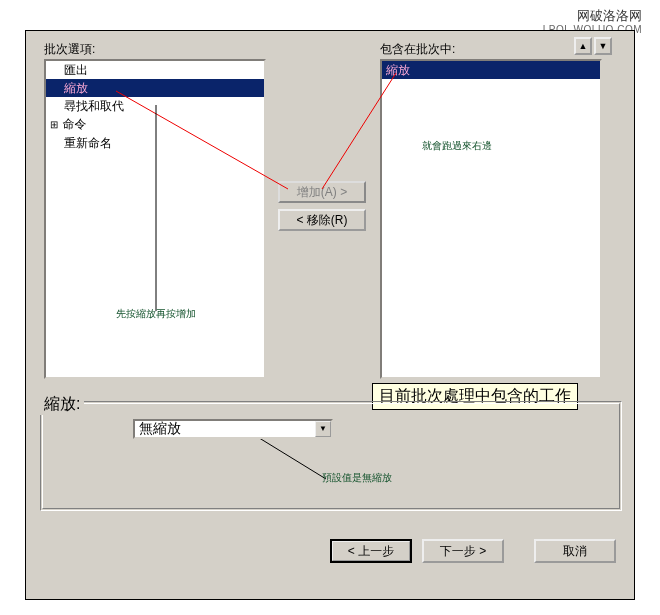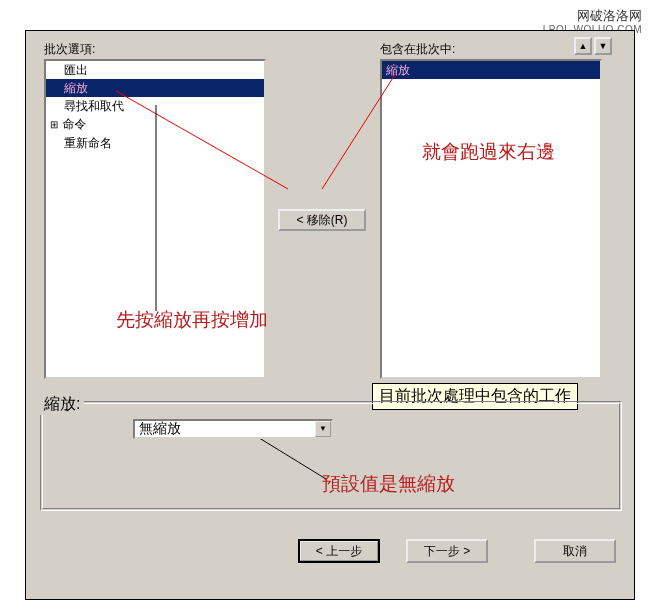--- a/index.html
+++ b/index.html
@@ -147,41 +147,41 @@
       border: 1px outset #eee;
       text-align: center;
       font-size: 8px;
       line-height: 14px;
     }
     .bottom-btns {
       position: absolute;
       bottom: 14px;
       right: 18px;
       display: flex;
-      gap: 26px;
+      gap: 10px;
     }
     .btn {
       width: 82px;
       height: 24px;
       background: #d4d0c8;
       border: 2px outset #eee;
       font-size: 12px;
       cursor: pointer;
     }
     .btn.default { border: 2px solid #000; }
     .btn.default span {
       display: block;
       border: 1px outset #eee;
       height: 100%;
       line-height: 18px;
     }
     .annotation {
       position: absolute;
-      color: #b91c1c;
-      font-size: 19px;
+      color: #14532d;
+      font-size: 10px;
       pointer-events: none;
     }
     .anno1 { left: 396px; top: 108px; }
     .anno2 { left: 90px; top: 276px; }
     .anno3 { left: 296px; top: 440px; }
     svg.lines {
       position: absolute;
       inset: 0;
       width: 100%;
       height: 100%;
@@ -212,20 +212,21 @@
       <div class="list-item indent selected">縮放</div>
       <div class="list-item indent">尋找和取代</div>
       <div class="list-item expand">命令</div>
       <div class="list-item indent">重新命名</div>
     </div>
 
     <div class="listbox right-list">
       <div class="list-item selected" style="padding-left:4px">縮放</div>
     </div>
 
+    <div class="mid-btn add-btn disabled">增加(A) &gt;</div>
     <div class="mid-btn remove-btn">&lt; 移除(R)</div>
 
     <div class="tooltip">目前批次處理中包含的工作</div>
 
     <div class="group-box"></div>
     <div class="group-title">縮放:</div>
 
     <div class="dropdown">
       <div class="dropdown-text">無縮放</div>
       <div class="dropdown-arrow">▼</div>

